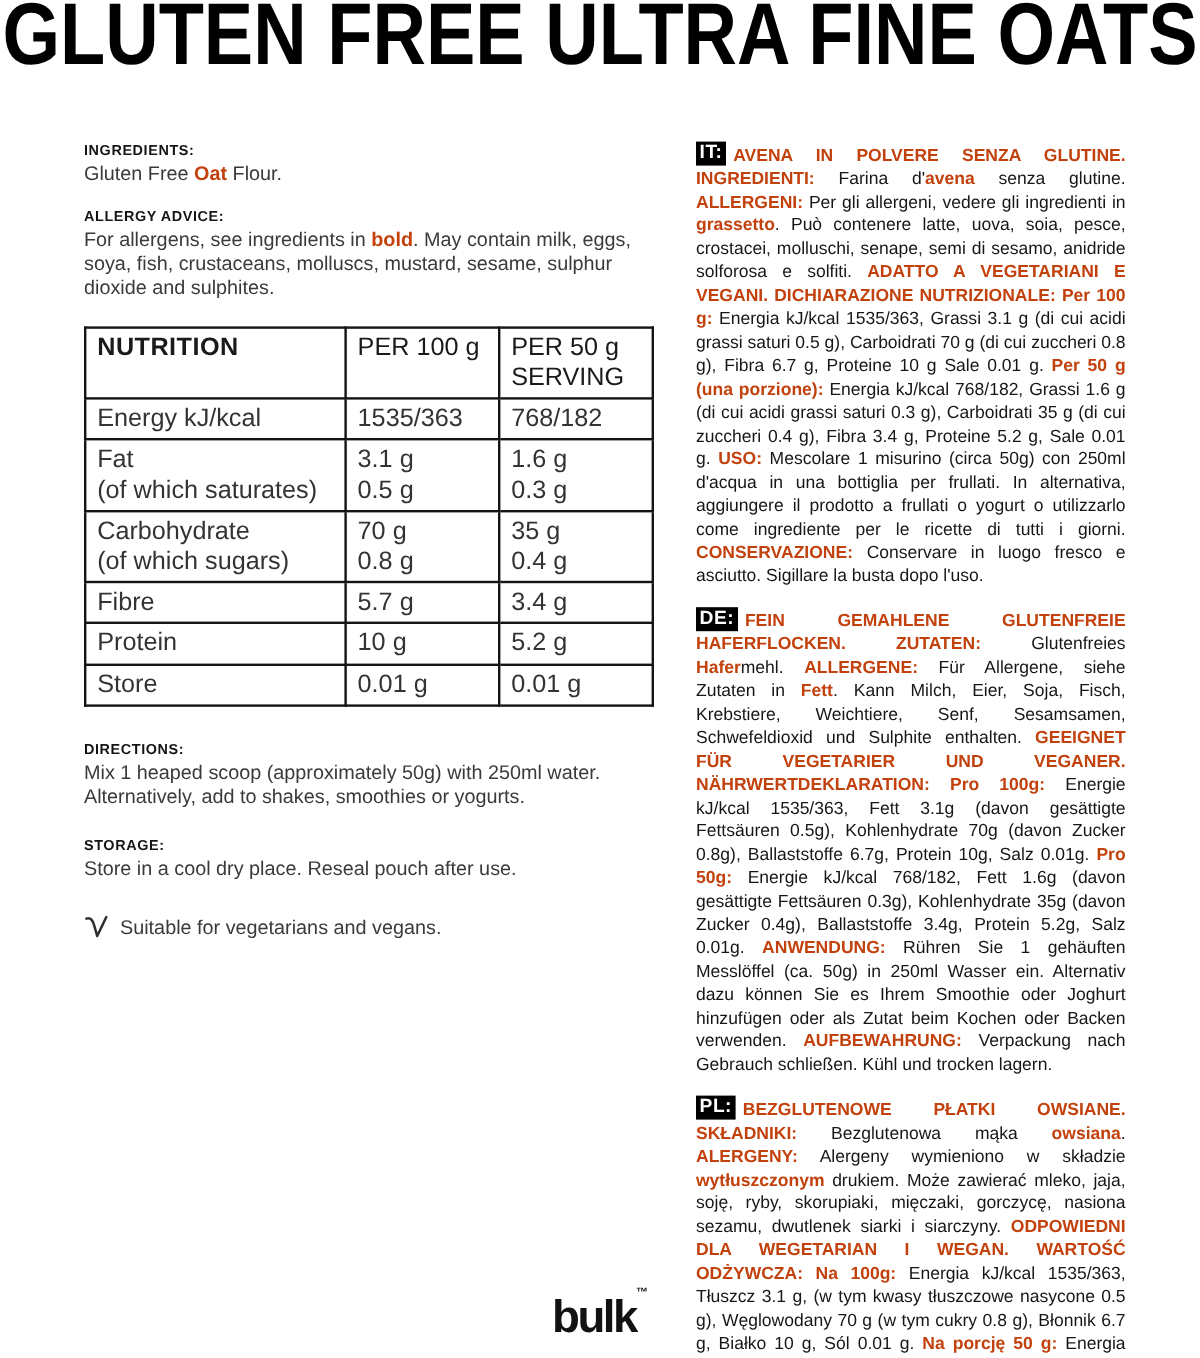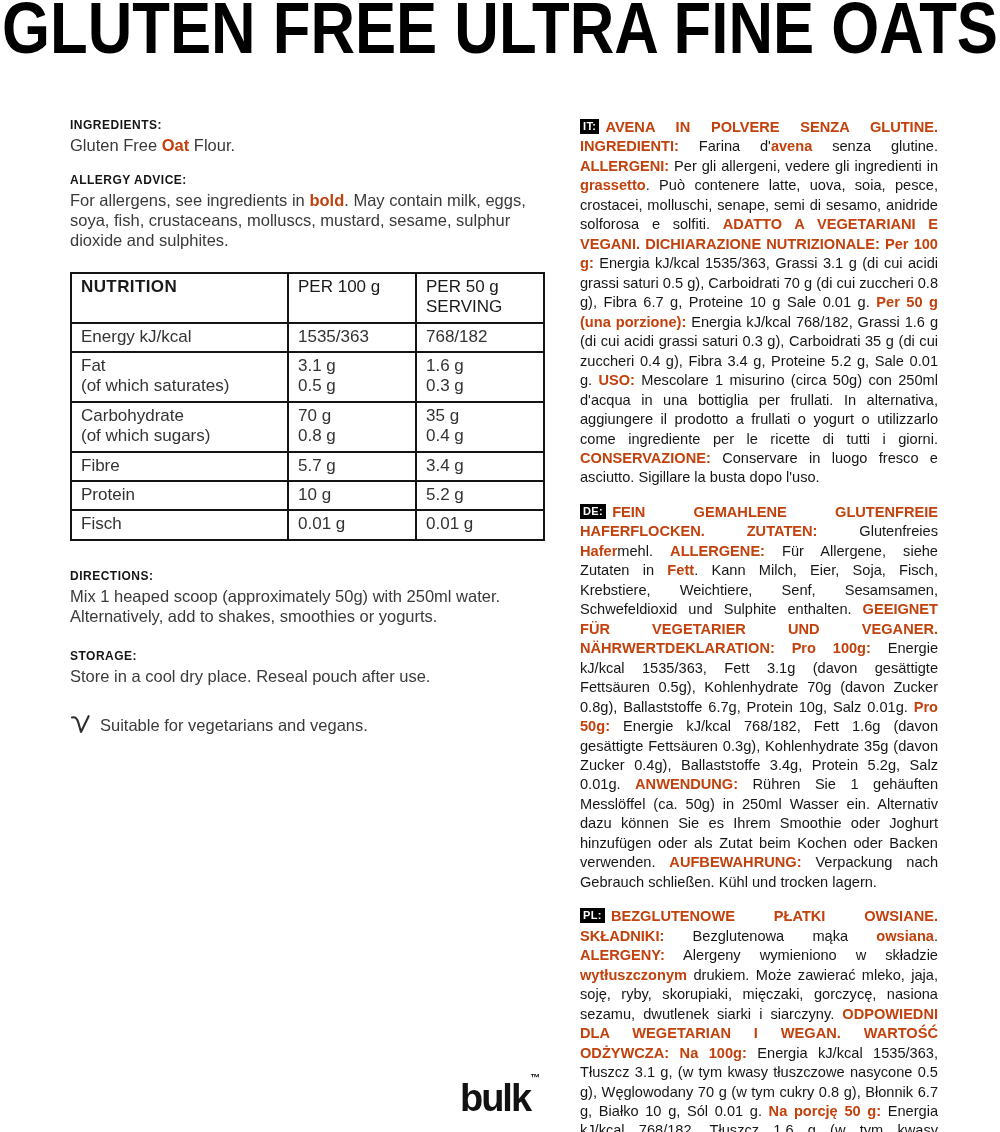--- a/index.html
+++ b/index.html
@@ -31,40 +31,40 @@
   .sec-ingredients { margin-bottom:17px; }
   .sec-allergy   { margin-bottom:21px; }
   .sec-directions{ margin-bottom:22px; }
   .sec-storage   { margin-bottom:27px; }
   .b { font-weight:bold; color:#c2410c; }
 
   
   .nutrition { border-collapse:collapse; width:475px; margin:0 0 28px 0; }
   .nutrition th, .nutrition td {
     border:2px solid #141414; padding:3px 9px 4px 9px;
-    font-size:17px; line-height:1.2; text-align:left; vertical-align:top;
+    font-size:21px; line-height:1.2; text-align:left; vertical-align:top;
     white-space:pre-line; color:#333;
   }
   .nutrition th { color:#1a1a1a; }
   .nutrition th.c1 { width:217px; font-weight:bold; letter-spacing:0.4px; }
   .nutrition th.c2 { width:128px; font-weight:normal; }
   .nutrition th.c3 { font-weight:normal; }
 
   
   .veg-line { display:flex; align-items:center; gap:9px; font-size:16.5px; color:#3a3a3a; }
   .veg-icon { flex:none; display:inline-block; }
 
   
   .trans {
     margin:0 0 15px 0; font-size:14.6px; line-height:1.335;
     text-align:justify; color:#161616;
   }
   .badge {
     display:inline-block; background:#000; color:#fff; font-weight:bold;
-    font-size:11px; line-height:1; padding:2px 3px 2px 3px;
+    font-size:16px; line-height:1; padding:2px 3px 2px 3px;
     margin-right:6px; vertical-align:2px; letter-spacing:0.4px;
   }
 
   
   .footer { position:absolute; top:1072px; left:0; width:1000px; text-align:center; }
   .logo { font-size:38px; font-weight:bold; letter-spacing:-2px; color:#121212; }
   .tm { font-size:10px; font-weight:bold; color:#121212; vertical-align:30px; letter-spacing:0; }
 </style>
 </head>
 <body>
@@ -123,21 +123,21 @@
             <td>Fibre</td>
             <td>5.7 g</td>
             <td>3.4 g</td>
           </tr>
           <tr>
             <td>Protein</td>
             <td>10 g</td>
             <td>5.2 g</td>
           </tr>
           <tr>
-            <td>Fisch</td>
+            <td>Store</td>
             <td>0.01 g</td>
             <td>0.01 g</td>
           </tr>
         </tbody>
       </table>
 
       <div class="sec sec-directions">
         <h3 class="sec-heading">DIRECTIONS:</h3>
         <p class="sec-body"><span>Mix 1 heaped scoop (approximately 50g) with 250ml water. Alternatively, add to shakes, smoothies or yogurts.</span></p>
       </div>

